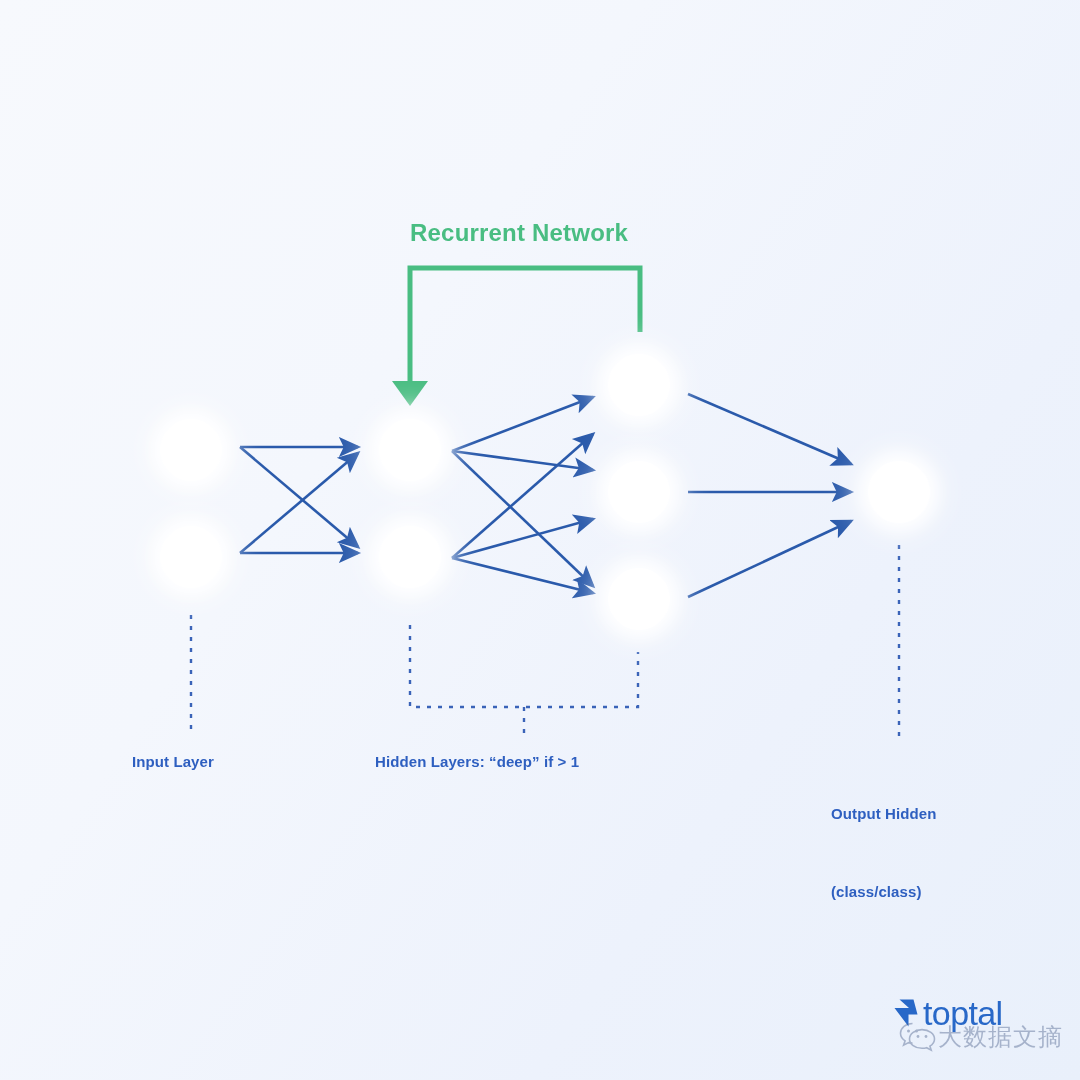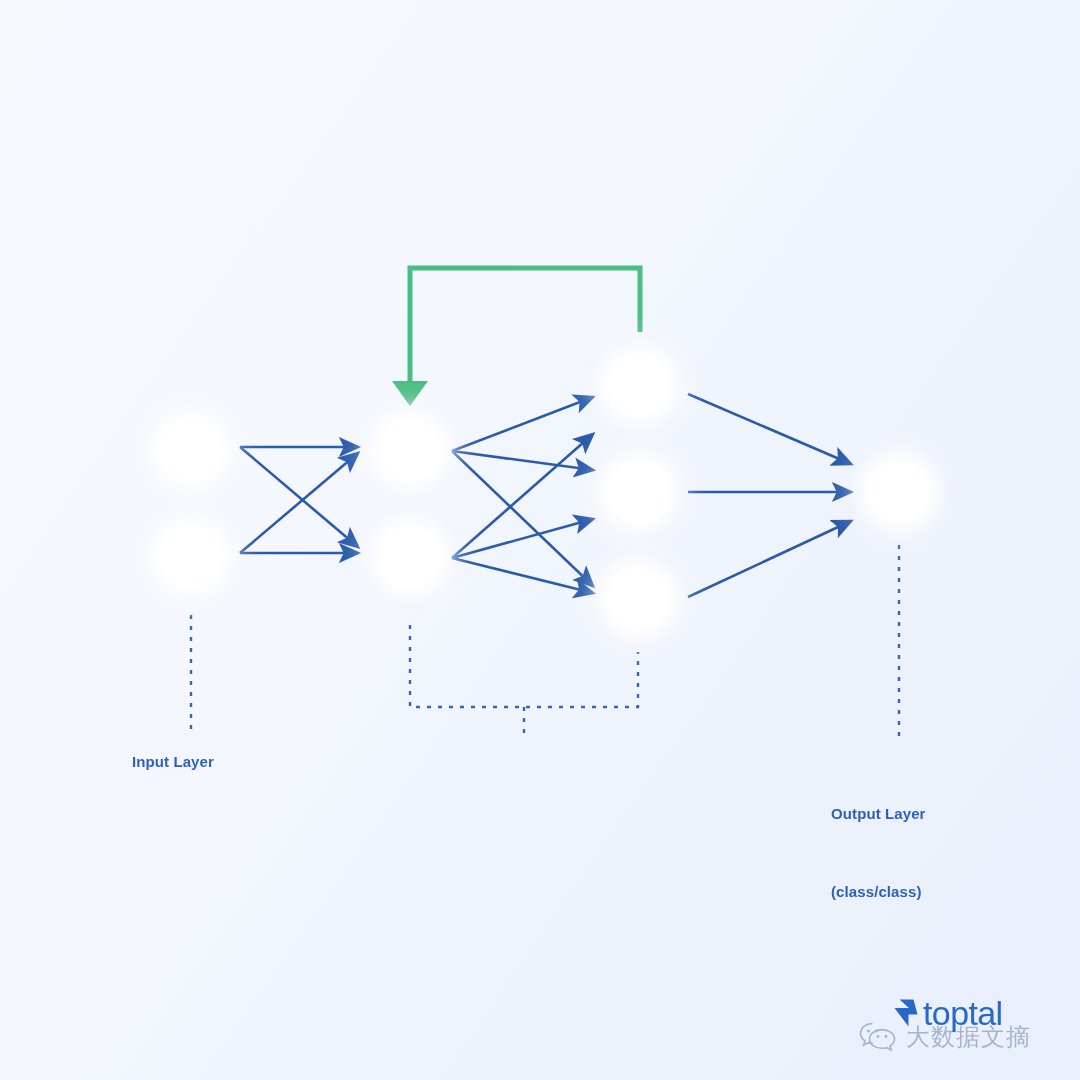--- a/index.html
+++ b/index.html
@@ -61,25 +61,24 @@
   #brand-wordmark {
     color: #2868c8;
     font-family: "Liberation Sans", sans-serif;
     font-size: 34px;
     font-weight: normal;
     letter-spacing: -0.6px;
     line-height: 34px;
   }
   #watermark {
     position: absolute;
-    left: 858px;
+    left: 898px;
     top: 1020px;
     display: flex;
     align-items: center;
-    gap: 8px;
     opacity: 0.42;
   }
   #watermark-text {
     color: #4a5f8a;
     font-family: "Liberation Sans", sans-serif;
     font-size: 24px;
     letter-spacing: 1px;
     line-height: 24px;
   }
 </style>
@@ -136,26 +135,28 @@
 
   <div class="node" style="left:379px; top:419px; width:62px; height:62px;"></div>
   <div class="node" style="left:379px; top:526px; width:62px; height:62px;"></div>
 
   <div class="node" style="left:608px; top:354px; width:62px; height:62px;"></div>
   <div class="node" style="left:608px; top:461px; width:62px; height:62px;"></div>
   <div class="node" style="left:608px; top:568px; width:62px; height:62px;"></div>
 
   <div class="node" style="left:868px; top:461px; width:62px; height:62px;"></div>
 
+  <div class="title-label" style="left:410px; top:219px;">Recurrent Network</div>
 
   <div class="layer-label" style="left:132px; top:749px;">Input Layer</div>
 
+  <div class="layer-label" style="left:375px; top:749px;">Hidden Layers: “deep” if &gt; 1</div>
 
   <div class="layer-label" style="left:831px; top:749px;">
-    <div>Output Layer</div>
+    <div>Output Hidden</div>
     <div>(class/class)</div>
   </div>
 
   <div id="brand-logo">
     <svg width="26" height="30" viewBox="0 0 26 30" xmlns="http://www.w3.org/2000/svg">
       <path d="M20.5,1.5 L6.5,1.5 L16.0,10.0 L1.5,10.0 L15.5,28.5 L15.5,16.5 L24.5,16.5 Z" fill="#2868c8"></path>
     </svg>
     <span id="brand-wordmark">toptal</span>
   </div>
 

